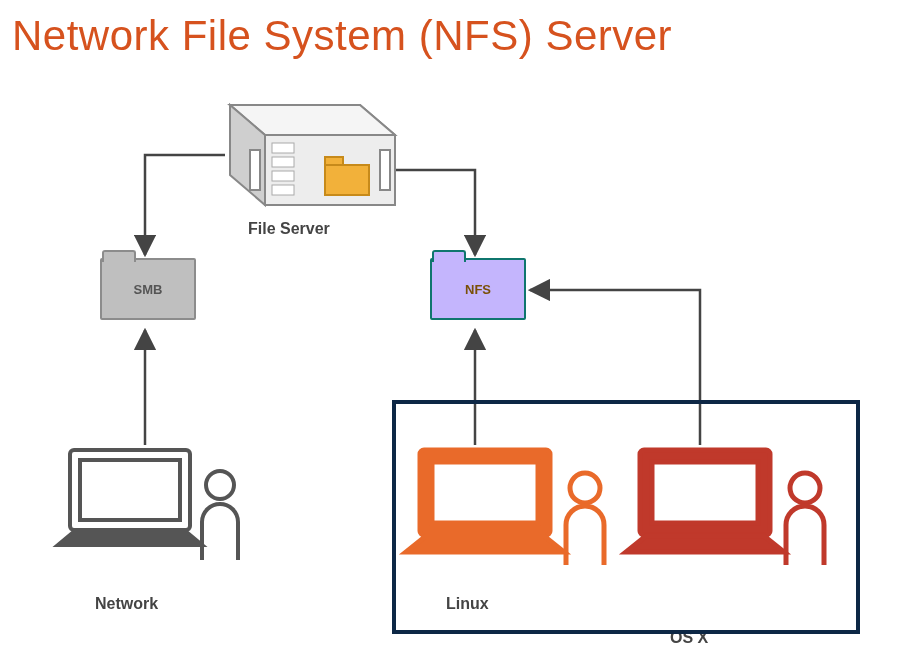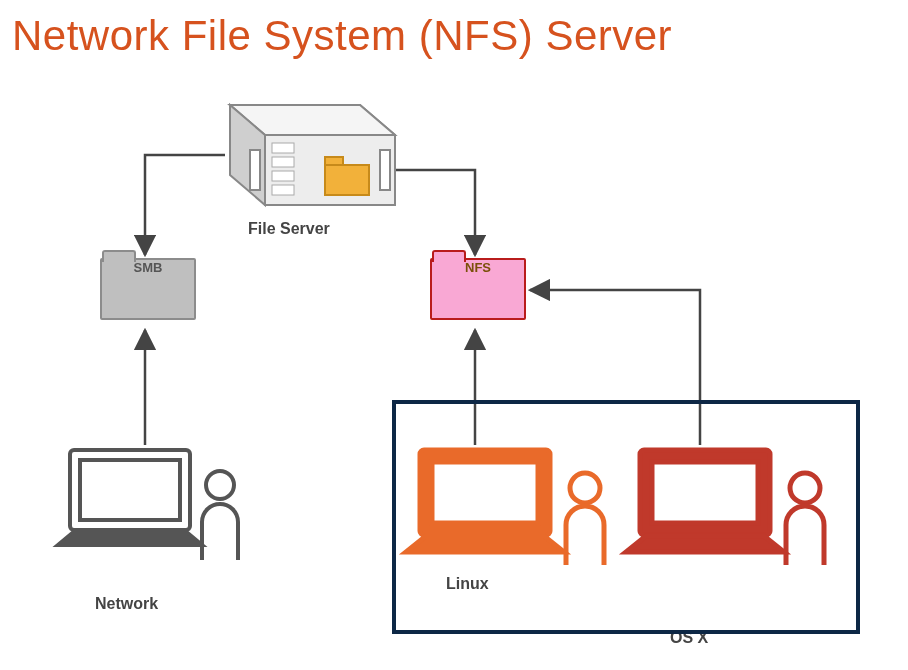--- a/index.html
+++ b/index.html
@@ -1,24 +1,24 @@
 <!DOCTYPE html>
 <html><head>
 <meta charset="utf-8">
 <style>
   html,body{margin:0;padding:0;width:908px;height:670px;background:#fff;font-family:"Segoe UI",Arial,sans-serif;overflow:hidden}
   .page{position:relative;width:764px;height:670px}
   .title{position:absolute;left:12px;top:12px;font-size:42px;font-weight:400;color:#d6521e;letter-spacing:.5px}
   
   .lbl{position:absolute;font-size:16px;font-weight:600;color:#444;text-align:left}
   
-  .folder{position:absolute;width:92px;height:58px;border-radius:2px;display:flex;justify-content:center;font-size:13px;font-weight:700}
+  .folder{position:absolute;width:92px;height:58px;border-radius:2px;display:flex;align-items:center;justify-content:center;font-size:13px;font-weight:700}
   .folder.tab::before{content:"";position:absolute;top:-10px;left:0;width:30px;height:10px;background:inherit;border:inherit;border-bottom:none;border-radius:3px 3px 0 0}
   .folder.smb{background:#bfbfbf;border:2px solid #8c8c8c;color:#555}
-  .folder.nfs{background:#f9a8d4;border:2px solid #b91c1c;color:#7a5009}
+  .folder.nfs{background:#c4b5fd;border:2px solid #0f766e;color:#7a5009}
   
   .hl{position:absolute;border:4px solid #0d2745;box-sizing:border-box}
   svg.layer{position:absolute;left:0;top:0;width:908px;height:670px;pointer-events:none}
 </style>
 </head>
 <body>
 <div class="page">
 
 <div class="title">Network File System (NFS) Server</div>
 
@@ -87,18 +87,18 @@
 
 <div class="folder tab smb" style="left:100px;top:258px">
   <span>SMB</span>
 </div>
 <div class="folder tab nfs" style="left:430px;top:258px">
   <span>NFS</span>
 </div>
 
 <div class="lbl" style="left:248px;top:220px;width:120px">File Server</div>
 <div class="lbl" style="left:95px;top:595px;width:100px">Network</div>
-<div class="lbl" style="left:446px;top:575px;width:100px">Linux</div>
+<div class="lbl" style="left:446px;top:595px;width:100px">Linux</div>
 <div class="lbl" style="left:670px;top:629px;width:100px">OS X</div>
 
 <div class="hl" style="left:392px;top:400px;width:468px;height:234px"></div>
 
 </div>
 
 </body></html>

